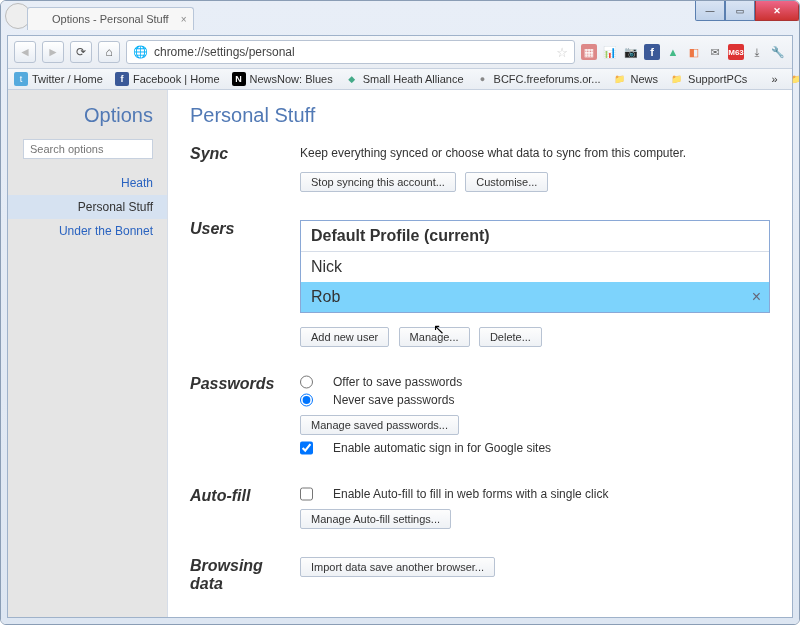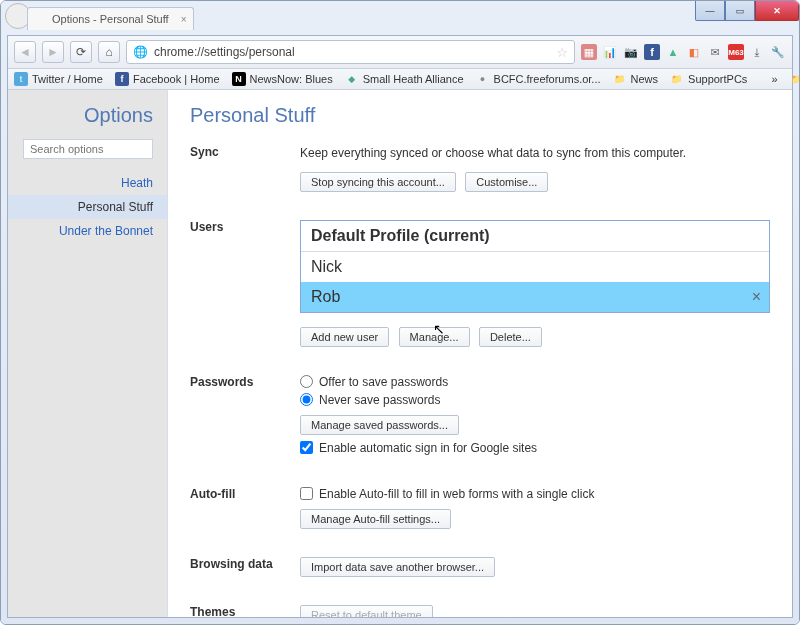--- a/index.html
+++ b/index.html
@@ -28,31 +28,31 @@
 .bm-ic { width: 14px; height: 14px; display: inline-flex; align-items: center; justify-content: center; font-size: 9px; border-radius: 2px; }
 .content { flex: 1; display: flex; overflow: hidden; background: #fff; }
 .sidebar { width: 160px; background: #e5e5e5; border-right: 1px solid #d6dde8; padding-top: 14px; }
 .sidebar h1 { color: #5179b5; font-size: 20px; font-weight: normal; text-align: right; padding: 0 14px 12px; }
 .search-opts { width: 130px; margin: 0 14px 12px auto; display: block; font-size: 11px; padding: 3px 6px; border: 1px solid #c7d1df; color: #999; }
 .side-item { text-align: right; padding: 5px 14px; color: #2a63c0; font-size: 12px; cursor: pointer; }
 .side-item.active { background: #d6e2f1; color: #333; }
 .main { flex: 1; padding: 14px 22px; overflow-y: auto; color: #333; }
 .main h1 { color: #5179b5; font-size: 20px; font-weight: normal; margin-bottom: 18px; }
 .section { display: flex; margin-bottom: 28px; }
-.sec-label { width: 110px; font-weight: bold; font-size: 12px; flex-shrink: 0; }
+.sec-label { width: 110px; font-weight: bold; font-size: 16px; flex-shrink: 0; font-style: italic; }
 .sec-body { flex: 1; font-size: 12px; }
 .sec-body p { margin-bottom: 2px; line-height: 1.4; }
 .btn { display: inline-block; background: linear-gradient(#fdfdfd,#eef1f5); border: 1px solid #b8c3d3; border-radius: 2px; padding: 3px 10px; font-size: 11px; color: #333; cursor: pointer; margin-right: 6px; margin-top: 8px; }
 .btn:disabled, .btn.disabled { color: #aaa; }
 .user-list { border: 1px solid #8aa8d6; margin-bottom: 6px; }
 .user-row { padding: 6px 10px; font-size: 16px; position: relative; }
 .user-row.header { font-weight: bold; border-bottom: 1px solid #d6dde8; }
 .user-row.selected { background: #7dd3fc; }
 .user-row .del-x { position: absolute; right: 8px; top: 6px; color: #667; cursor: pointer; }
-.radio-row, .check-row { display: flex; align-items: center; gap: 6px; margin-bottom: 4px; }
+.radio-row, .check-row { display: flex; gap: 20px; margin-bottom: 4px; }
 .radio-row input, .check-row input { margin: 0; }
 .cursor { position: absolute; left: 432px; top: 320px; pointer-events: none; font-size: 14px; color: #000; }
 .spacer { flex: 1; }
 .folder-ic { color: #e6b84e; }
 </style>
 </head>
 <body>
 
 <div class="window-frame">
   <div class="titlebar">

